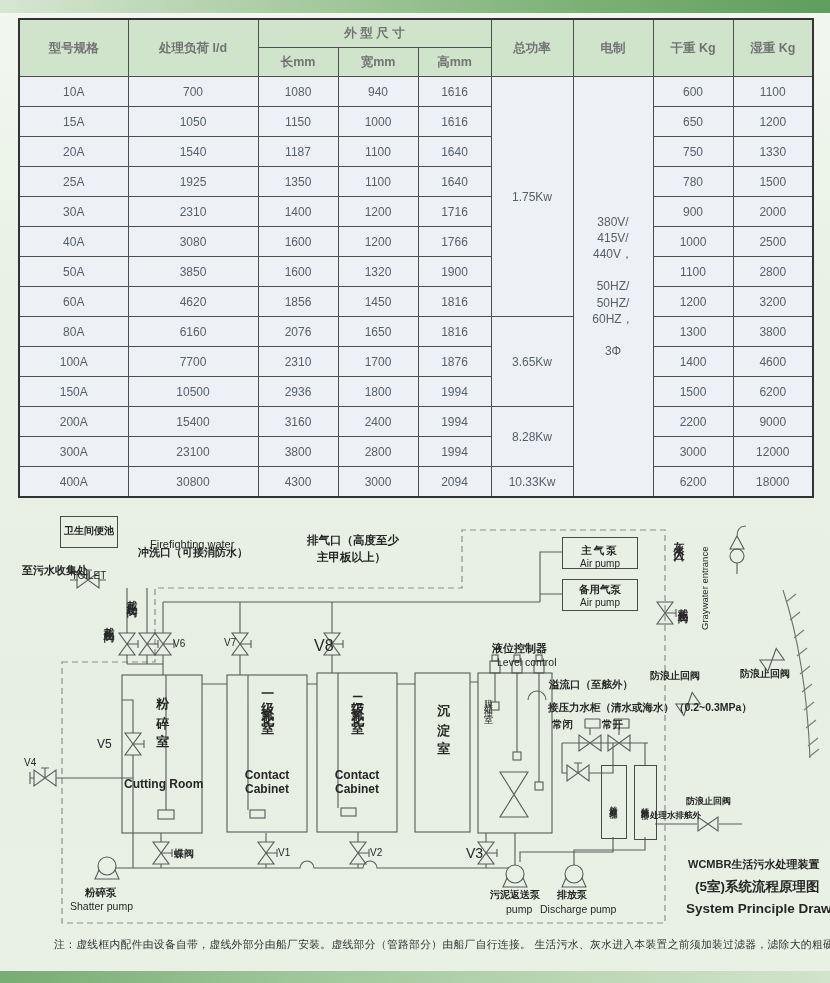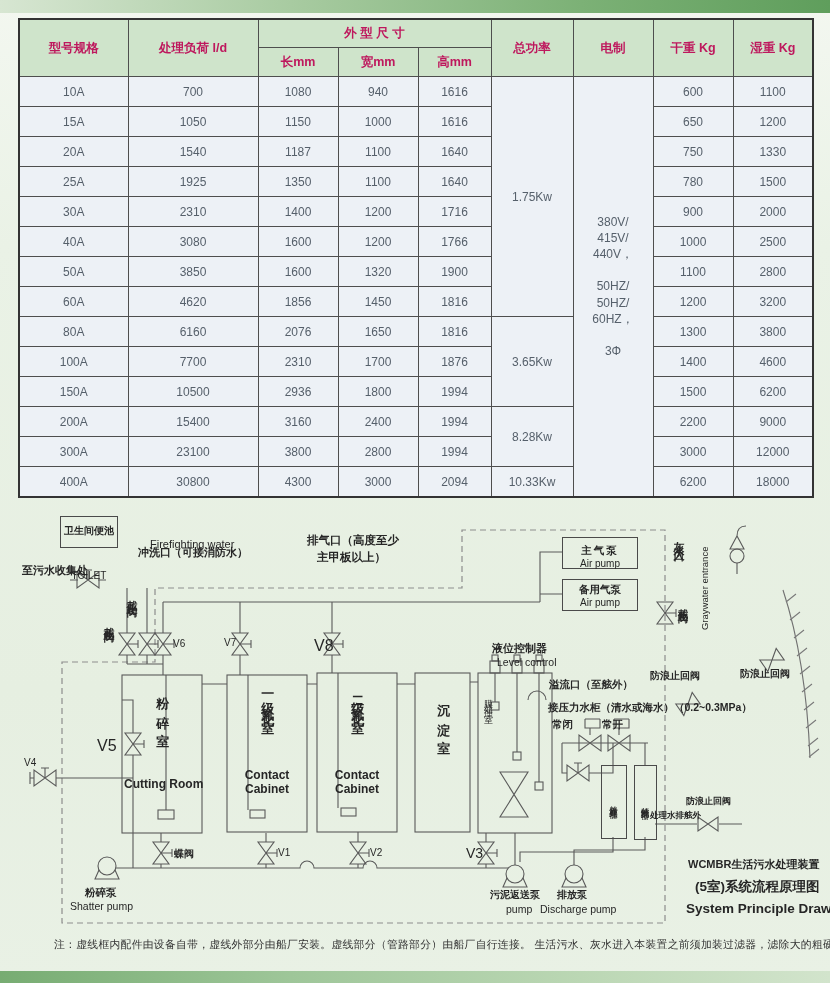--- a/index.html
+++ b/index.html
@@ -6,21 +6,21 @@
   .page{position:relative;width:830px;height:983px;overflow:hidden;
     background:linear-gradient(180deg,#f3f7f0 0%,#eaf2e6 25%,#e6efe1 70%,#e9f1e5 100%);
     font-family:"Liberation Sans","DejaVu Sans",sans-serif;}
   .band-top{position:absolute;left:0;top:0;width:830px;height:13px;
     background:linear-gradient(90deg,#d7e6d2 0%,#a8cba1 35%,#7cb176 70%,#5f9e5c 100%);}
   .band-bottom{position:absolute;left:0;top:971px;width:830px;height:12px;
     background:linear-gradient(90deg,#77ac72 0%,#9ec699 35%,#bbd7b4 70%,#d2e4cc 100%);}
   table.spec{position:absolute;left:18px;top:18px;border-collapse:collapse;
     border:2px solid #333;background:#edf1f6;table-layout:fixed;}
   table.spec th,table.spec td{border:1px solid #4e4e4e;padding:0;text-align:center;vertical-align:middle;}
-  table.spec th{background:#cfe4cb;color:#be185d;font-weight:600;font-size:12.5px;}
+  table.spec th{background:#cfe4cb;color:#737373;font-weight:600;font-size:12.5px;}
   table.spec td{color:#56606b;font-size:12px;height:29px;}
   tr.h1 th{height:27px;} tr.h2 th{height:28px;}
   td.electric{white-space:pre-line;line-height:1.35;font-size:12px;color:#5a646f;}
   .lab{position:absolute;color:#262626;white-space:nowrap;line-height:1.18;}
   .vert{writing-mode:vertical-rl;text-orientation:upright;}
   .rot{transform:rotate(-90deg);transform-origin:left top;}
   .ctr{text-align:center;}
   .pre{white-space:pre-line;}
   .obox{position:absolute;border:1.5px solid #4a4a4a;display:flex;flex-direction:column;
     align-items:center;justify-content:center;background:transparent;color:#262626;}
@@ -341,21 +341,21 @@
   <div class="lab vert" style="left:155px;top:687px;font-size:13px;letter-spacing:18px;font-weight:600;">粉碎室</div>
   <div class="lab ctr" style="left:124px;top:777px;width:76px;font-size:12px;font-weight:600;">Cutting Room</div>
   <div class="lab vert" style="left:260px;top:686px;font-size:13px;letter-spacing:6px;font-weight:600;">一级氧化室</div>
   <div class="lab ctr pre" style="left:229px;top:768px;width:76px;font-size:12px;font-weight:600;">Contact
 Cabinet</div>
   <div class="lab vert" style="left:350px;top:686px;font-size:13px;letter-spacing:6px;font-weight:600;">二级氧化室</div>
   <div class="lab ctr pre" style="left:319px;top:768px;width:76px;font-size:12px;font-weight:600;">Contact
 Cabinet</div>
   <div class="lab vert" style="left:436px;top:694px;font-size:13px;letter-spacing:18px;font-weight:600;">沉淀室</div>
 
-  <div class="lab" style="left:97px;top:737px;font-size:16px;">V5</div>
+  <div class="lab" style="left:97px;top:737px;font-size:12px;">V5</div>
   <div class="lab" style="left:24px;top:757px;font-size:10px;">V4</div>
   <div class="lab" style="left:174px;top:848px;font-size:10px;font-weight:600;">蝶阀</div>
   <div class="lab" style="left:278px;top:847px;font-size:10px;">V1</div>
   <div class="lab" style="left:370px;top:847px;font-size:10px;">V2</div>
   <div class="lab" style="left:466px;top:845px;font-size:14px;">V3</div>
 
   <div class="lab" style="left:85px;top:886px;font-size:10.5px;font-weight:600;">粉碎泵</div>
   <div class="lab" style="left:70px;top:900px;font-size:10.5px;">Shatter pump</div>
   <div class="lab" style="left:490px;top:889px;font-size:10px;font-weight:600;">污泥返送泵</div>
   <div class="lab" style="left:506px;top:903px;font-size:10.5px;">pump</div>

